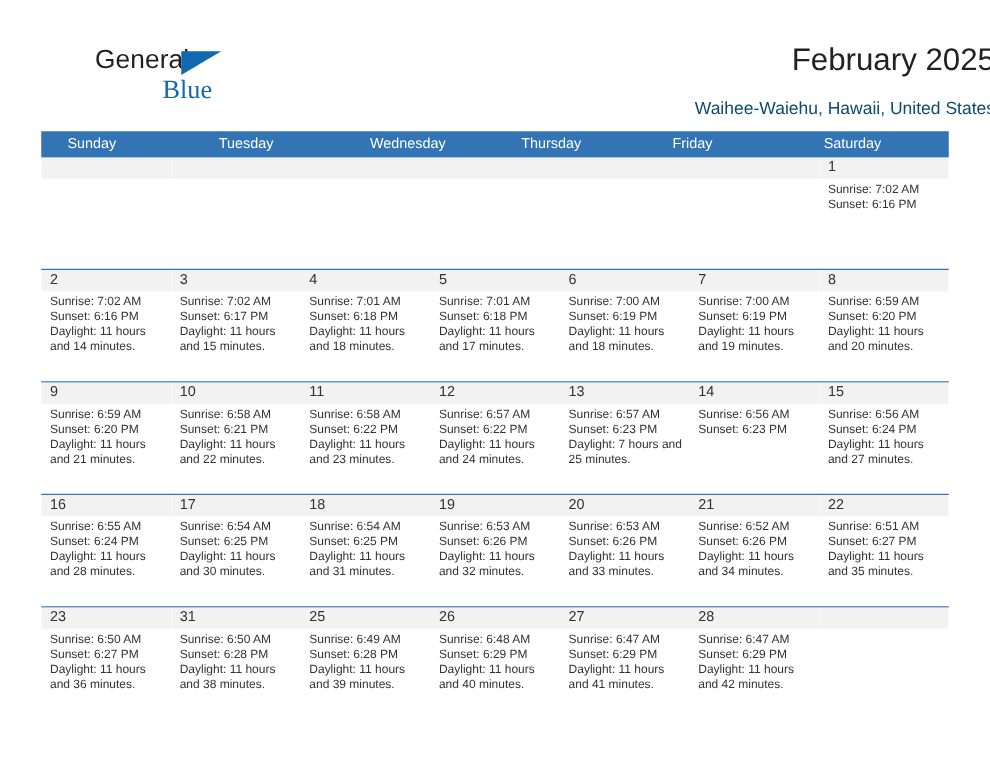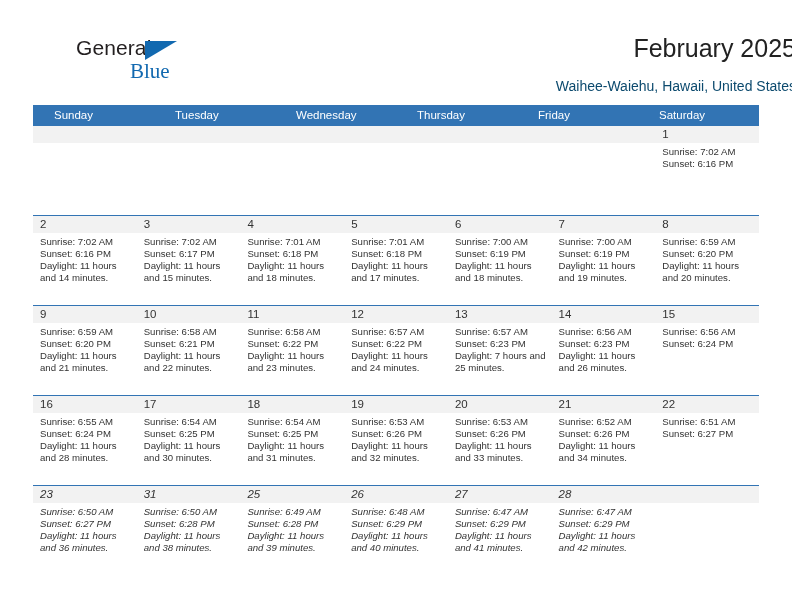--- a/index.html
+++ b/index.html
@@ -107,21 +107,20 @@
   }
   .week-row {
     display: flex;
     width: 726px;
     height: 90px;
     border-bottom: 1px solid #3274b4;
     box-sizing: border-box;
   }
   .week-row:last-child {
     border-bottom: none;
-    font-style: italic;
   }
   .day-cell {
     flex: 1 1 0;
     box-sizing: border-box;
     position: relative;
     overflow: hidden;
   }
   .day-number-band {
     height: 17px;
     background: #f2f2f2;
@@ -327,30 +326,30 @@
               <div class="daylight">Daylight: 7 hours and 25 minutes.</div>
             </div>
           </div>
           <div class="day-cell">
             <div class="day-number-band">
               <span class="day-number">14</span>
             </div>
             <div class="day-info">
               <div>Sunrise: 6:56 AM</div>
               <div>Sunset: 6:23 PM</div>
-              <div class="daylight">Daylight: 11 hours and 26 minutes.</div>
             </div>
           </div>
           <div class="day-cell">
             <div class="day-number-band">
               <span class="day-number">15</span>
             </div>
             <div class="day-info">
               <div>Sunrise: 6:56 AM</div>
               <div>Sunset: 6:24 PM</div>
+              <div class="daylight">Daylight: 11 hours and 27 minutes.</div>
             </div>
           </div>
         </div>
         <div class="week-row">
           <div class="day-cell">
             <div class="day-number-band">
               <span class="day-number">16</span>
             </div>
             <div class="day-info">
               <div>Sunrise: 6:55 AM</div>
@@ -408,20 +407,21 @@
               <div class="daylight">Daylight: 11 hours and 34 minutes.</div>
             </div>
           </div>
           <div class="day-cell">
             <div class="day-number-band">
               <span class="day-number">22</span>
             </div>
             <div class="day-info">
               <div>Sunrise: 6:51 AM</div>
               <div>Sunset: 6:27 PM</div>
+              <div class="daylight">Daylight: 11 hours and 35 minutes.</div>
             </div>
           </div>
         </div>
         <div class="week-row">
           <div class="day-cell">
             <div class="day-number-band">
               <span class="day-number">23</span>
             </div>
             <div class="day-info">
               <div>Sunrise: 6:50 AM</div>

